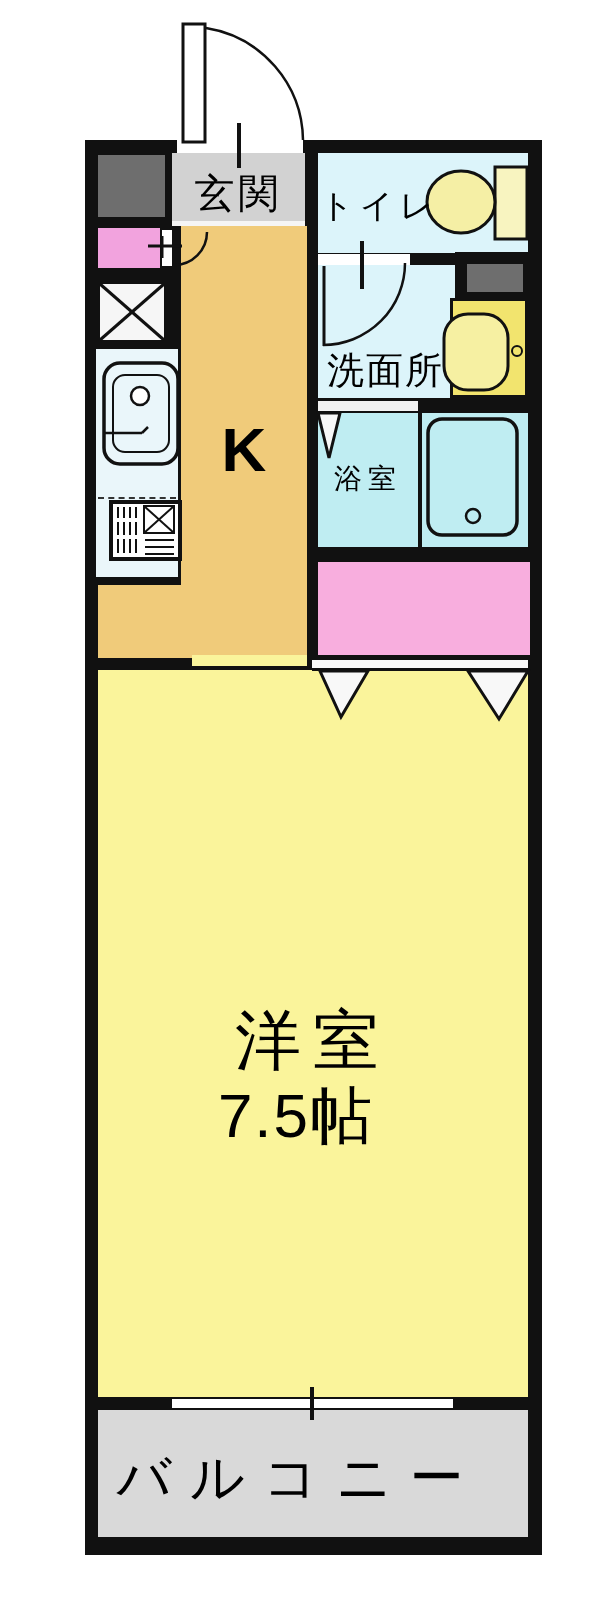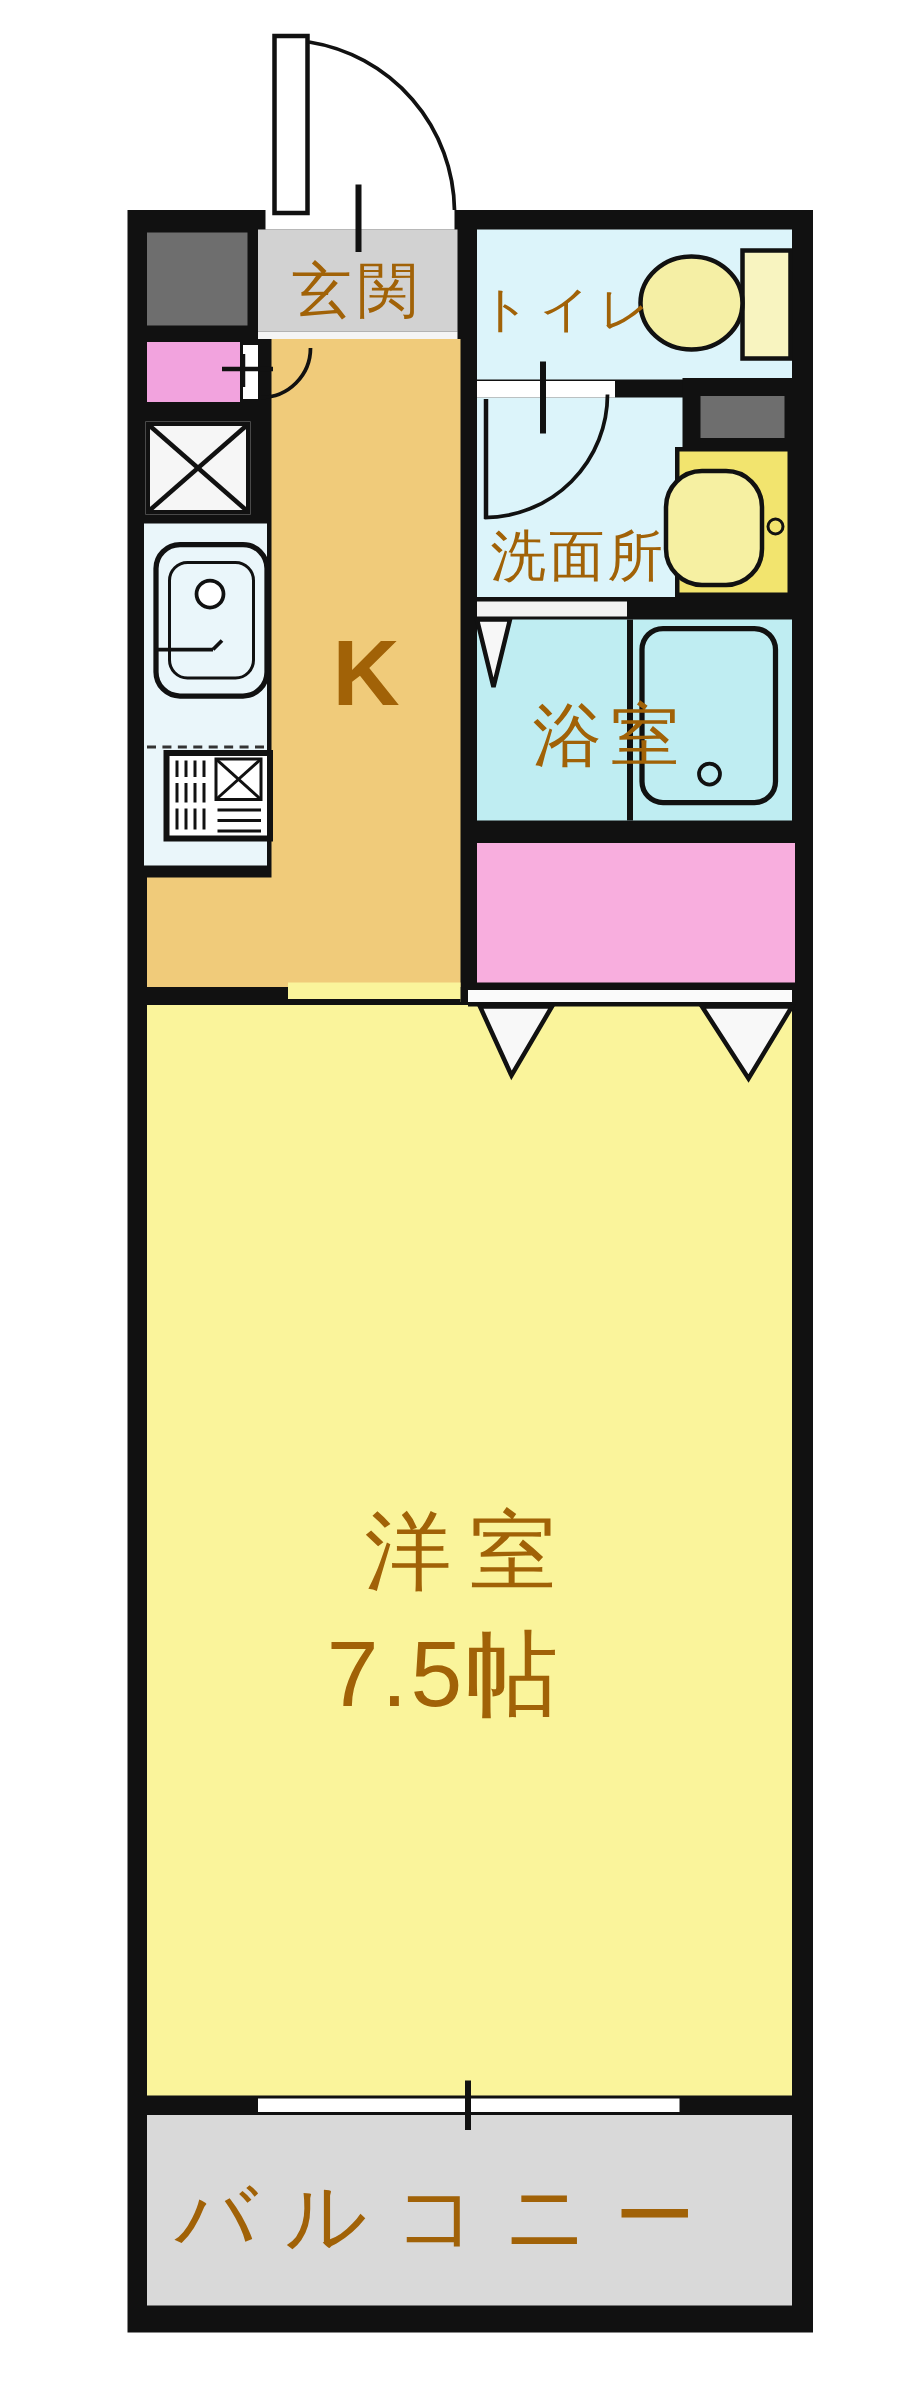--- a/index.html
+++ b/index.html
@@ -39,28 +39,28 @@
   .open-kl-line{left:192px;top:666px;width:115px;height:3px;background:#111;}
   .closet-sill{left:312px;top:660px;width:216px;height:8px;background:#fafafa;}
   .closet-sill-line{left:312px;top:668px;width:216px;height:3px;background:#111;}
   
   .ent-threshold{left:177px;top:140px;width:126px;height:13px;background:#fff;}
   .ent-tick{left:237px;top:123px;width:4px;height:45px;background:#111;}
   
   .window-bar{left:172px;top:1399px;width:281px;height:9px;background:#fff;}
   .window-tick{left:310px;top:1387px;width:4px;height:33px;background:#111;}
   
-  .lbl{color:#a16207;text-align:center;white-space:nowrap;}
+  .lbl{color:#000000;text-align:center;white-space:nowrap;}
   .lbl-entrance{left:172px;top:166px;width:133px;font-size:40px;letter-spacing:4px;font-weight:500;}
   .lbl-toilet{left:320px;top:184px;width:105px;font-size:33px;letter-spacing:6px;font-weight:500;}
   .lbl-washroom{left:318px;top:346px;width:135px;font-size:37px;letter-spacing:2px;font-weight:500;}
-  .lbl-bathroom{left:318px;top:460px;width:100px;font-size:46px;letter-spacing:6px;font-weight:500;margin-left:37px;}
+  .lbl-bathroom{left:318px;top:460px;width:100px;font-size:28px;letter-spacing:6px;font-weight:500;}
   .lbl-closet{left:318px;top:590px;width:212px;font-size:32px;letter-spacing:1px;font-weight:500;}
   .lbl-kitchen{left:181px;top:414px;width:126px;font-size:62px;font-weight:600;}
-  .lbl-living1{left:98px;top:996px;width:430px;font-size:58px;letter-spacing:12px;font-weight:500;}
+  .lbl-living1{left:98px;top:996px;width:430px;font-size:66px;letter-spacing:12px;font-weight:500;}
   .lbl-living2{left:98px;top:1074px;width:396px;font-size:62px;letter-spacing:2px;font-weight:500;}
   .lbl-balcony{left:98px;top:1442px;width:402px;font-size:54px;letter-spacing:18px;font-weight:500;}
   svg.overlay{position:absolute;left:0;top:0;width:606px;height:1604px;pointer-events:none;}
 </style>
 </head>
 <body>
 
 <div class="plan">
 
   <div class="abs wall-base"></div>

